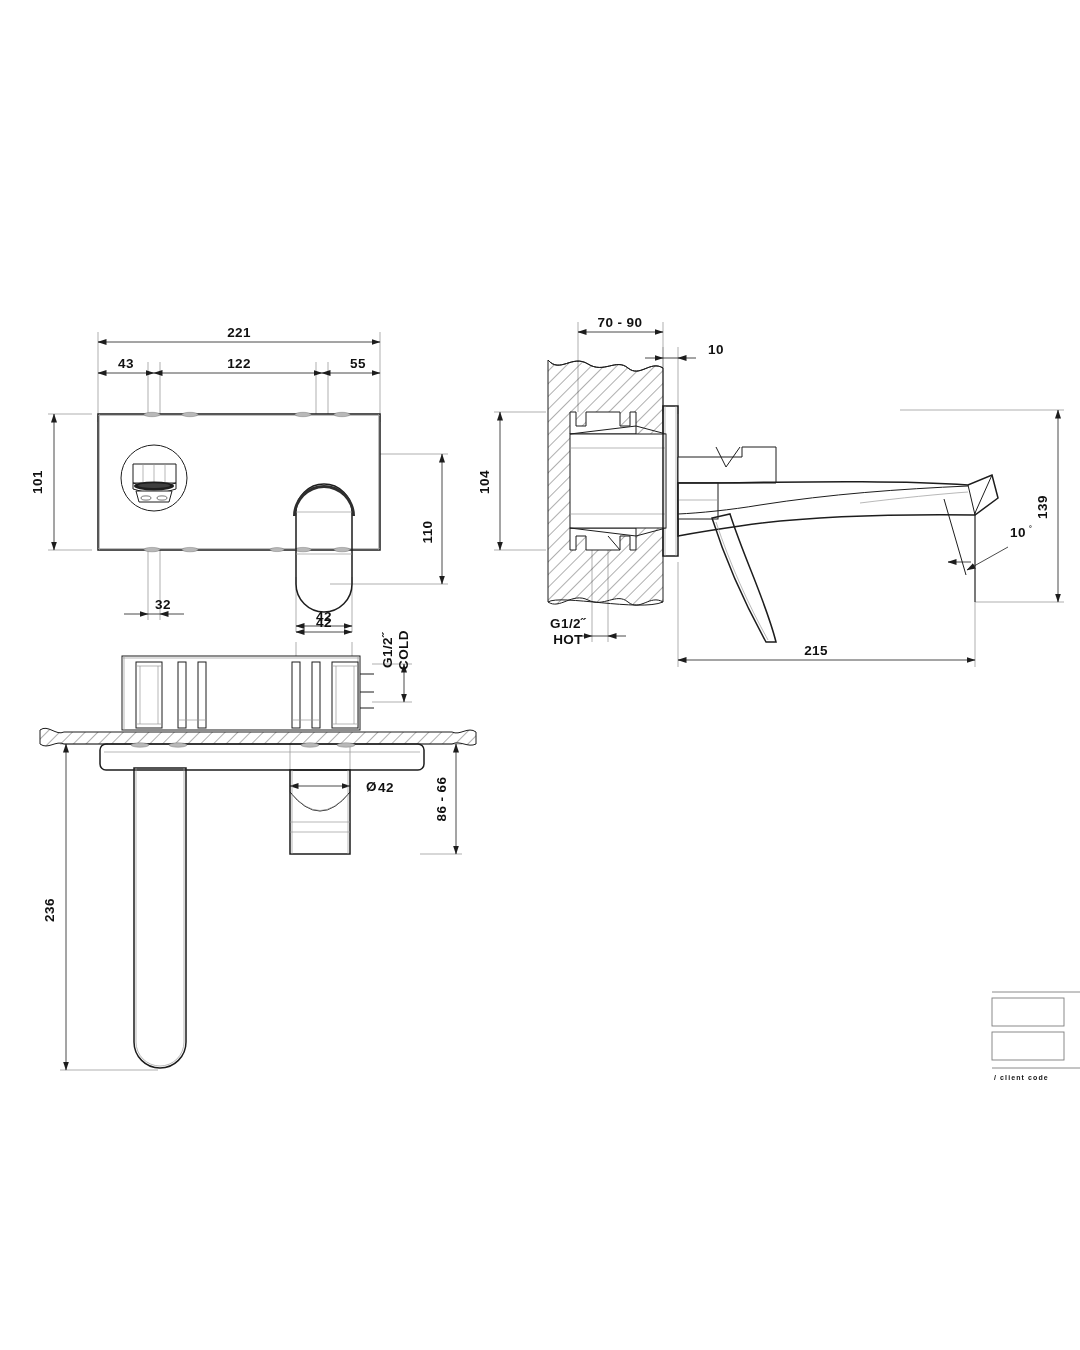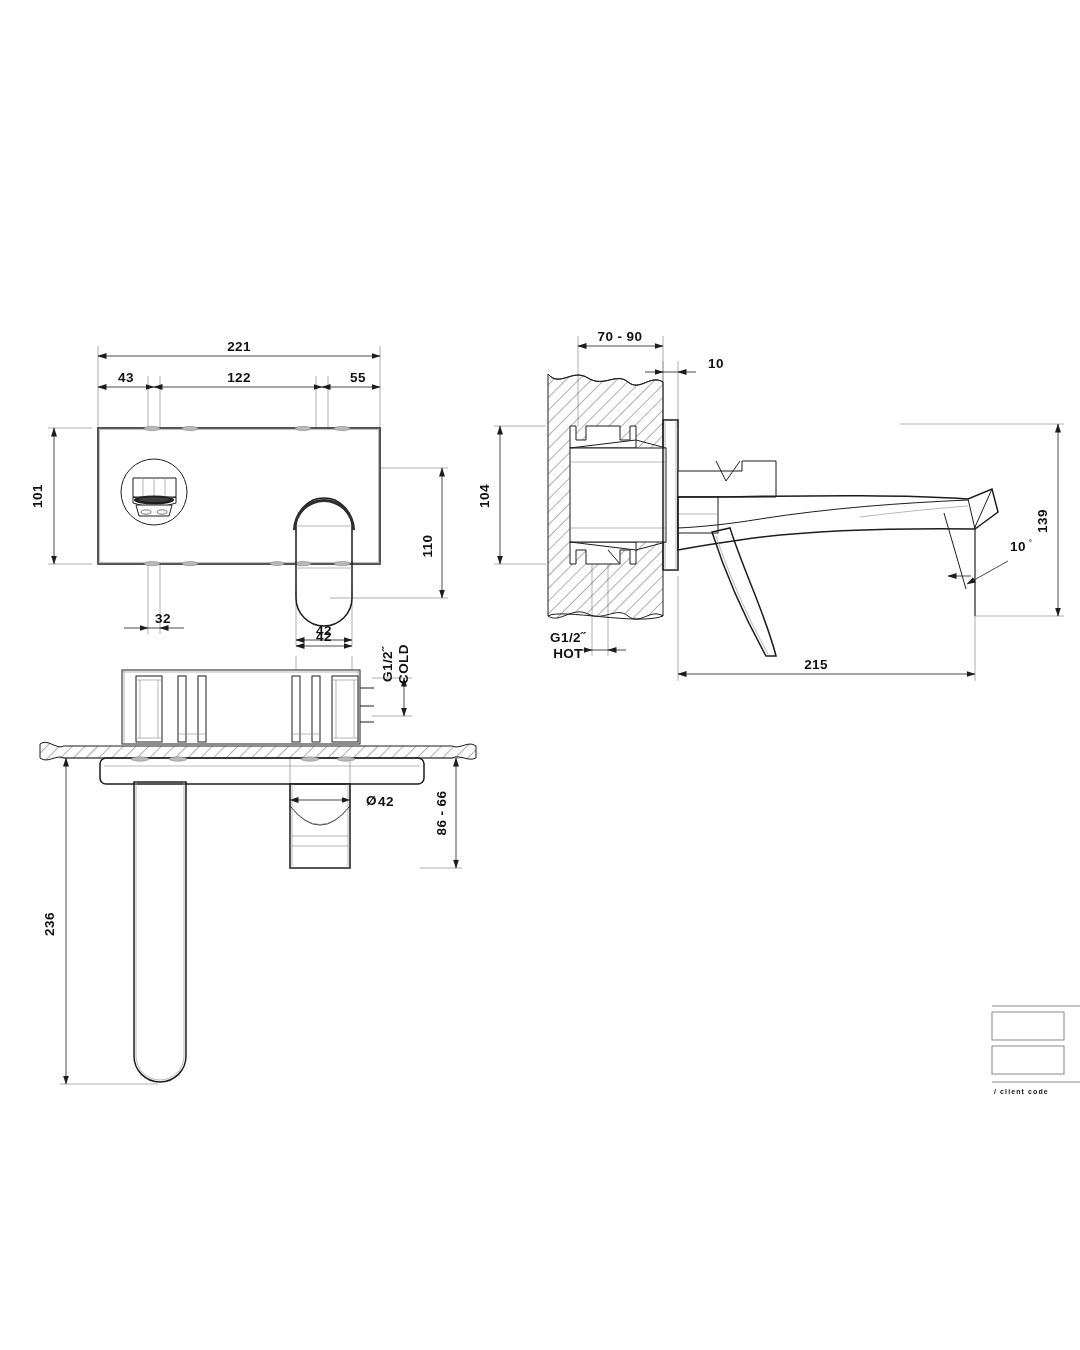--- a/index.html
+++ b/index.html
@@ -1,18 +1,18 @@
 <!DOCTYPE html>
 <html><head>
 <meta charset="utf-8">
 <style>
   html,body{margin:0;padding:0;background:#ffffff;}
   body{width:1080px;height:1350px;position:relative;overflow:hidden;
        font-family:"Liberation Sans","DejaVu Sans",sans-serif;color:#1a1a1a;}
-  .sheet{position:absolute;left:0;top:16px;width:1080px;height:1032px;}
+  .sheet{position:absolute;left:0;top:2px;width:1080px;height:1032px;}
   svg{display:block;}
   .dimtxt{font-family:"Liberation Sans","DejaVu Sans",sans-serif;font-size:13.5px;
           font-weight:700;letter-spacing:.4px;fill:#111;}
   .tiny{font-family:"Liberation Sans","DejaVu Sans",sans-serif;font-size:7px;
         font-weight:700;letter-spacing:1.1px;fill:#111;}
   .ln{stroke:#1d1d1d;stroke-width:1;fill:none;}
   .ln-th{stroke:#1d1d1d;stroke-width:1.5;fill:none;}
   .ln-lt{stroke:#9a9a9a;stroke-width:.7;fill:none;}
   .ln-dim{stroke:#1d1d1d;stroke-width:.8;fill:none;}
   .ln-ext{stroke:#8d8d8d;stroke-width:.7;fill:none;}

